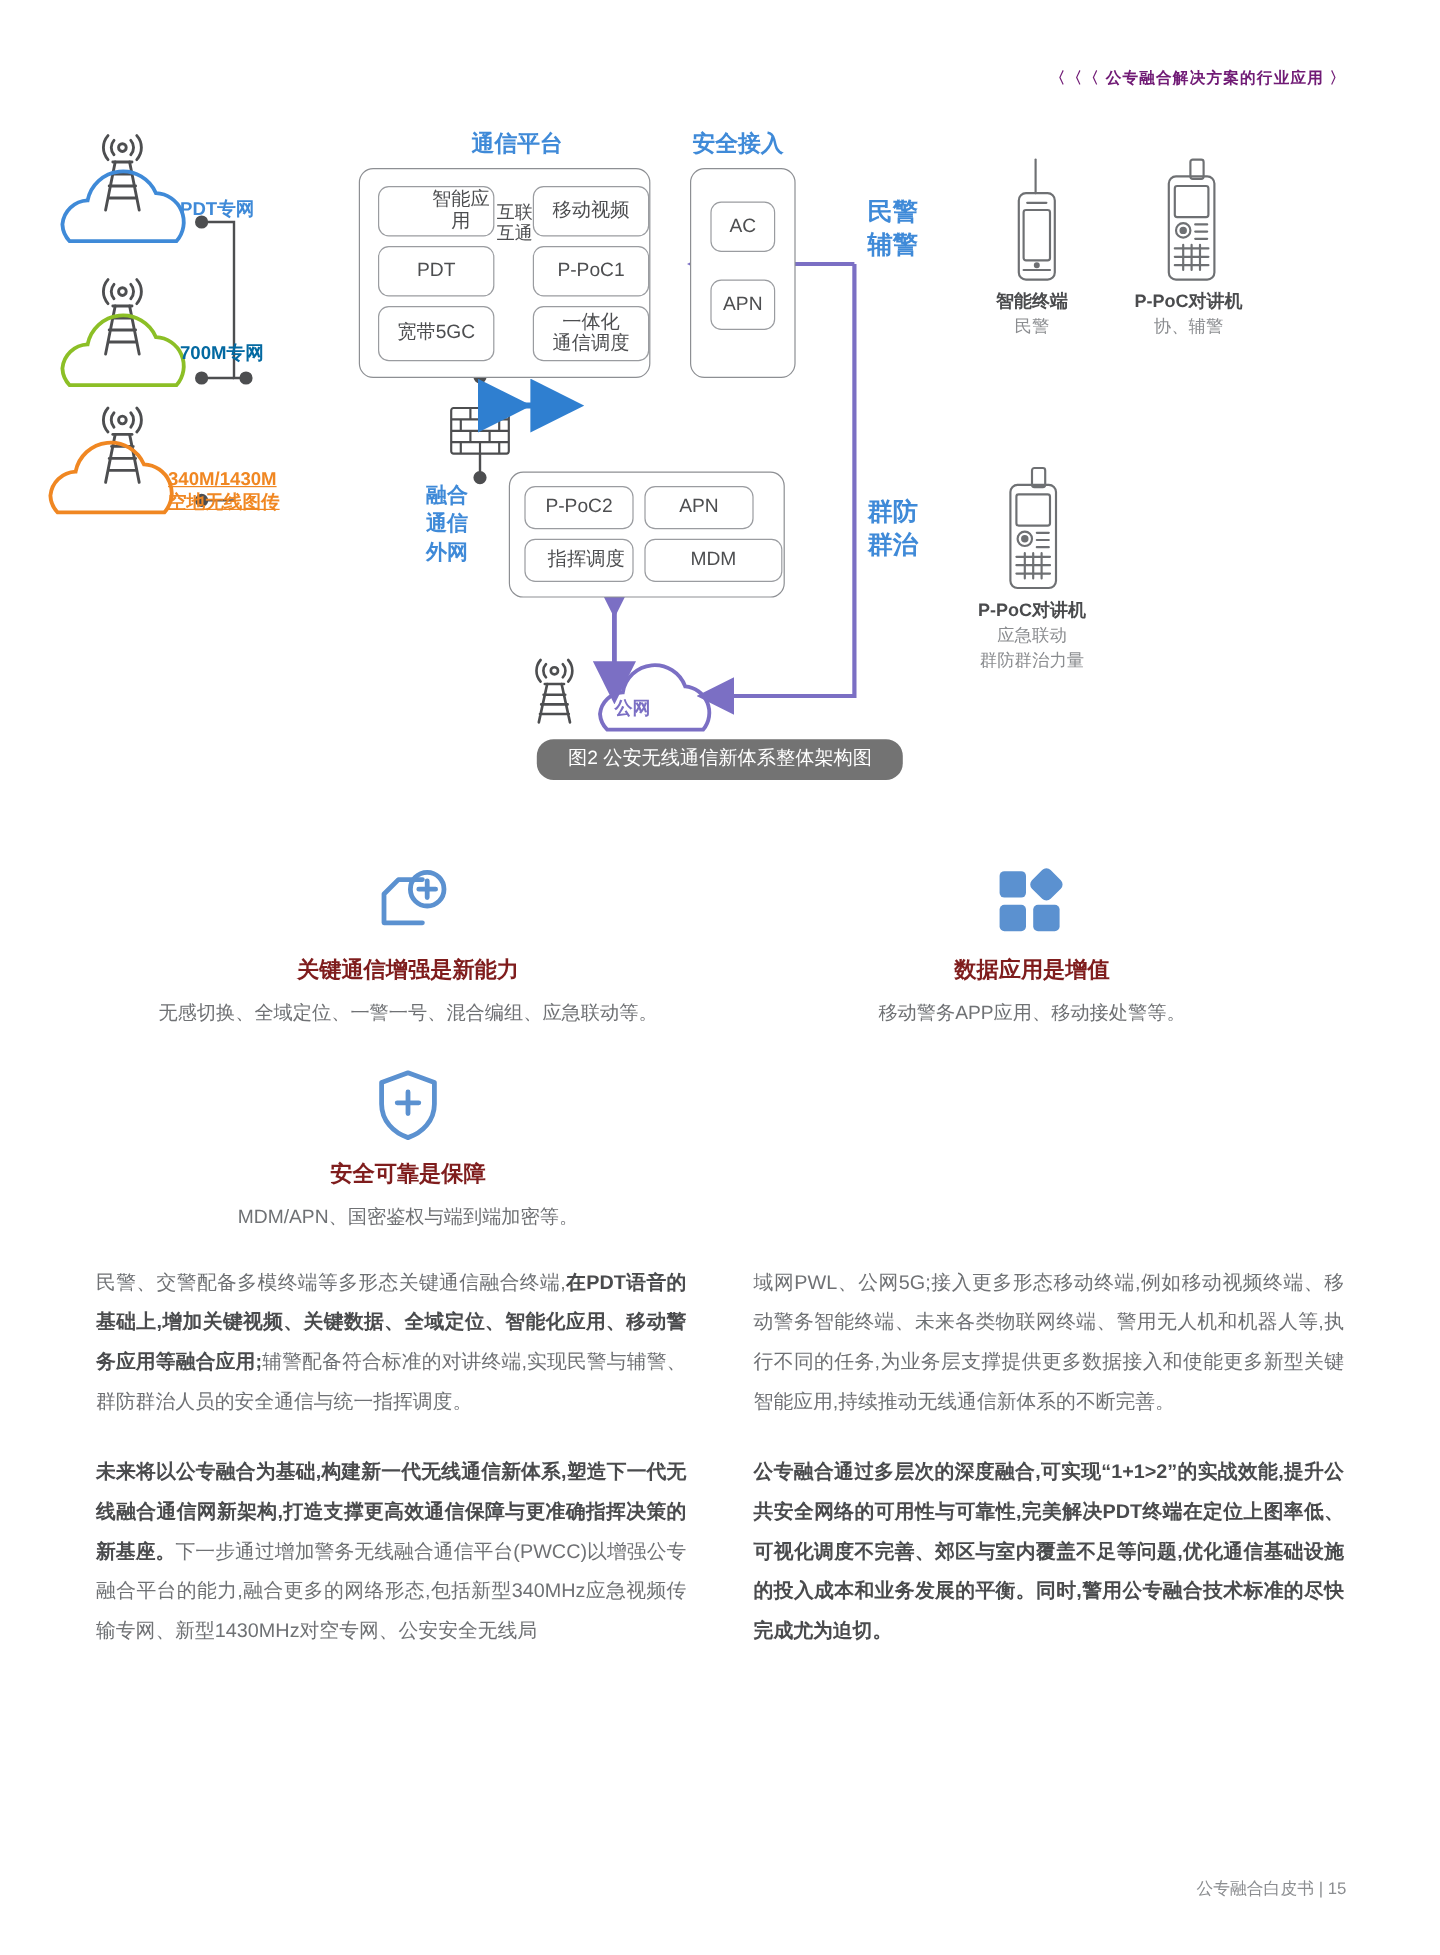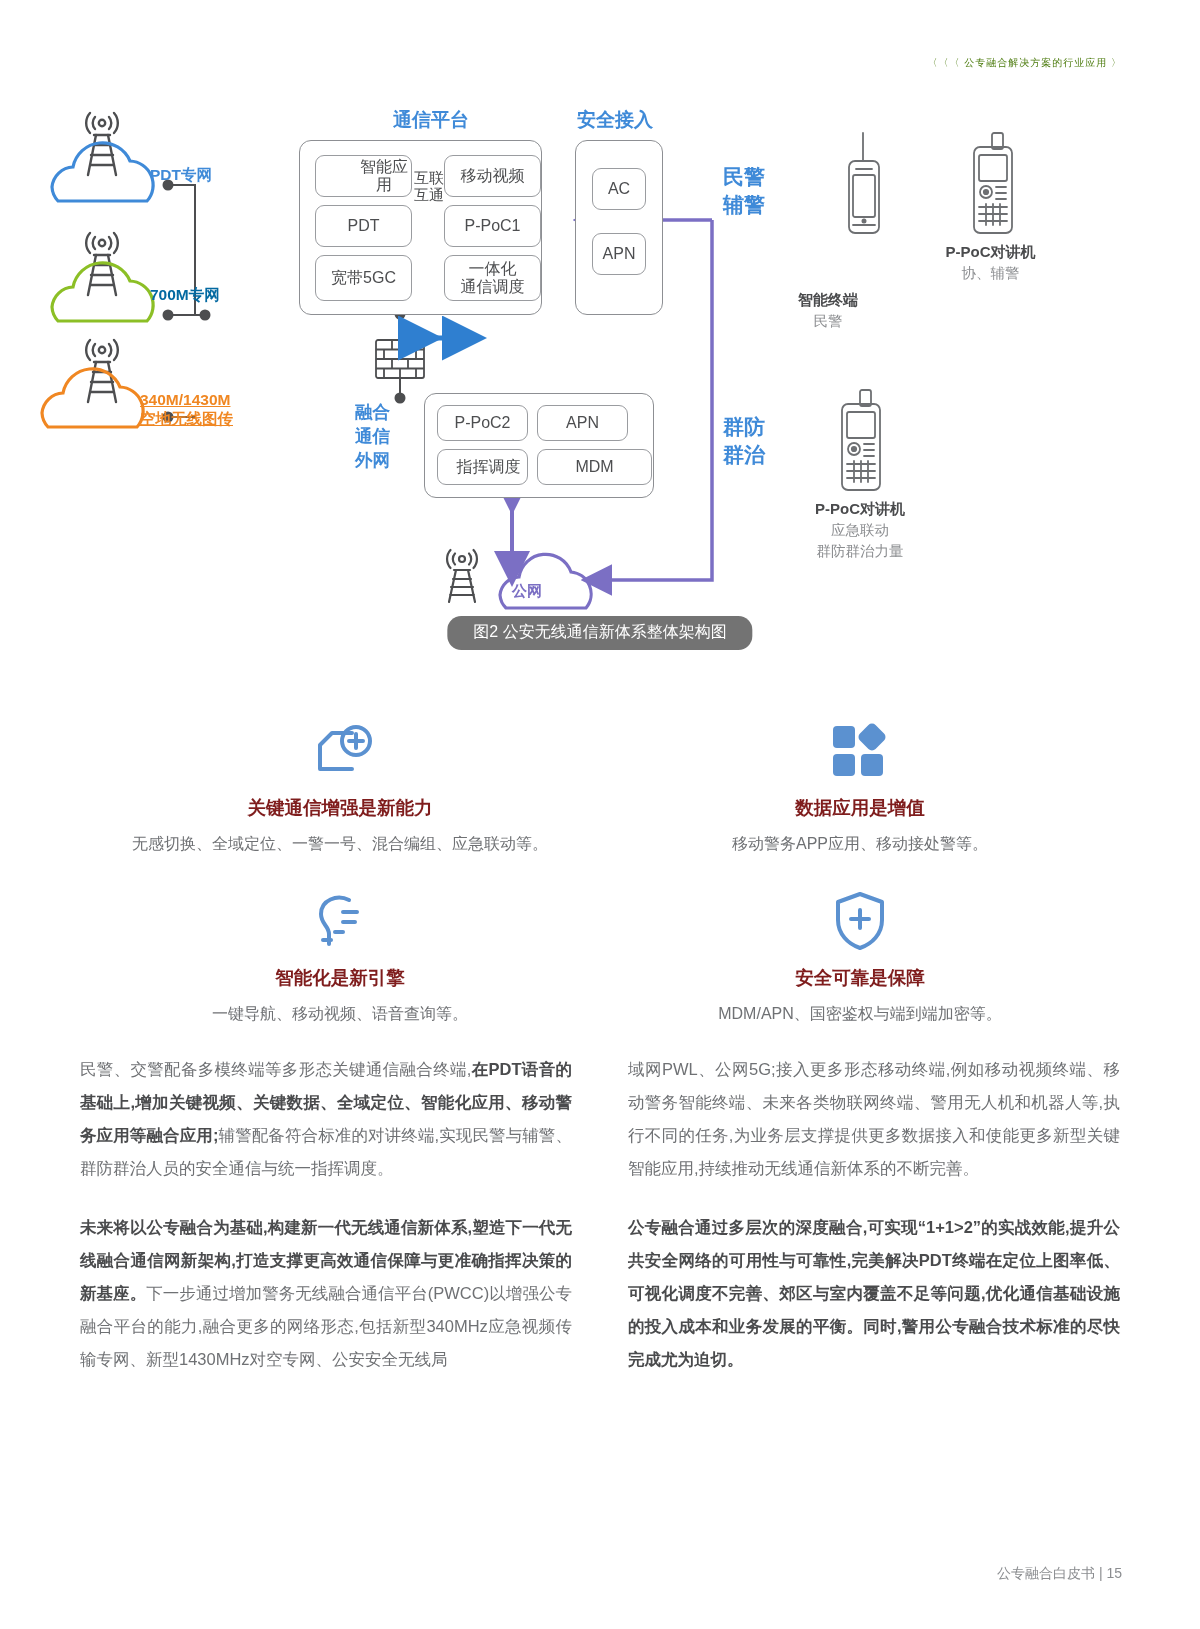--- a/index.html
+++ b/index.html
@@ -6,21 +6,21 @@
   html, body { margin:0; padding:0; }
   body {
     width:1200px; height:1629px; background:#ffffff;
     font-family:"Liberation Sans","DejaVu Sans",sans-serif;
     color:#58595b; position:relative; overflow:hidden;
   }
 
   
   .page-header{
     position:absolute; top:56px; right:78px;
-    font-size:10px; color:#4d7c0f; letter-spacing:1px; font-weight:400;
+    font-size:13px; color:#701a75; letter-spacing:1px; font-weight:700;
   }
 
   
   .diagram{ position:absolute; left:0; top:95px; width:1200px; height:560px; }
   .diagram svg{ display:block; }
 
   .box-outer{
     position:absolute; border:1.6px solid #8d8f93; border-radius:12px; background:#fff;
   }
   .chip{
@@ -234,21 +234,21 @@
 通信
 外网</div>
 
   <div class="netlabel" style="left:512px; top:487px; color:#7b6fc4; font-size:15px;">公网</div>
 
   <div class="side-tag" style="left:723px; top:68px; white-space:pre-line;">民警
 辅警</div>
   <div class="side-tag" style="left:723px; top:318px; white-space:pre-line;">群防
 群治</div>
 
-  <div class="dev-cap" style="left:768px; top:146px; width:120px;margin-top:48px;">
+  <div class="dev-cap" style="left:800px; top:146px; width:120px;">
     <b>智能终端</b>
     <span>民警</span>
   </div>
   <div class="dev-cap" style="left:918px; top:146px; width:145px;">
     <b>P-PoC对讲机</b>
     <span>协、辅警</span>
   </div>
   <div class="dev-cap" style="left:785px; top:403px; width:150px;">
     <b>P-PoC对讲机</b>
     <span style="white-space:pre-line;">应急联动
@@ -280,32 +280,20 @@
           <rect x="32" y="4" width="22" height="22" rx="5" transform="rotate(45 43 15)"></rect>
         </svg>
       </div>
       <div class="ftitle">数据应用是增值</div>
       <div class="fdesc">移动警务APP应用、移动接处警等。</div>
     </div>
   </div>
   <div class="frow">
     <div class="fcell">
       <div class="ficon">
-        <svg width="62" height="58" viewBox="0 0 62 58" fill="none" stroke="#5b91d0" stroke-width="4" stroke-linecap="round" stroke-linejoin="round">
-          <path d="M40,8 C28,2 12,8 12,22 C12,32 20,34 20,42 L20,52"></path>
-          <path d="M34,20 L48,20 M34,30 L46,30"></path>
-          <path d="M26,40 L34,40"></path>
-          <path d="M14,48 L22,48"></path>
-        </svg>
-      </div>
-      <div class="ftitle">智能化是新引擎</div>
-      <div class="fdesc">一键导航、移动视频、语音查询等。</div>
-    </div>
-    <div class="fcell">
-      <div class="ficon">
         <svg width="58" height="62" viewBox="0 0 58 62" fill="none" stroke="#5b91d0" stroke-width="4" stroke-linejoin="round" stroke-linecap="round">
           <path d="M29,4 L51,12 L51,30 C51,44 41,54 29,58 C17,54 7,44 7,30 L7,12 Z"></path>
           <path d="M29,20 L29,38 M20,29 L38,29"></path>
         </svg>
       </div>
       <div class="ftitle">安全可靠是保障</div>
       <div class="fdesc">MDM/APN、国密鉴权与端到端加密等。</div>
     </div>
   </div>
 </div>

